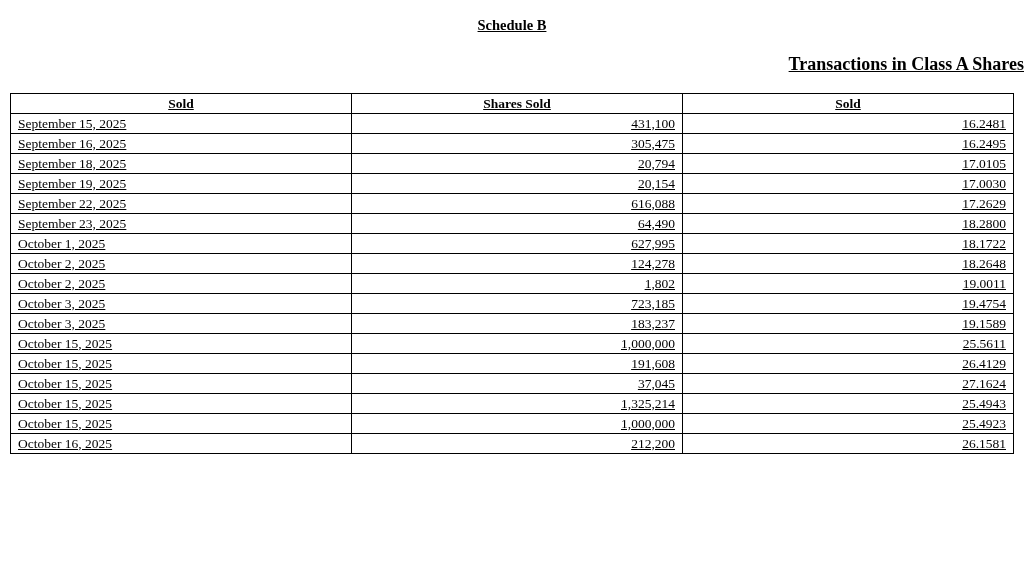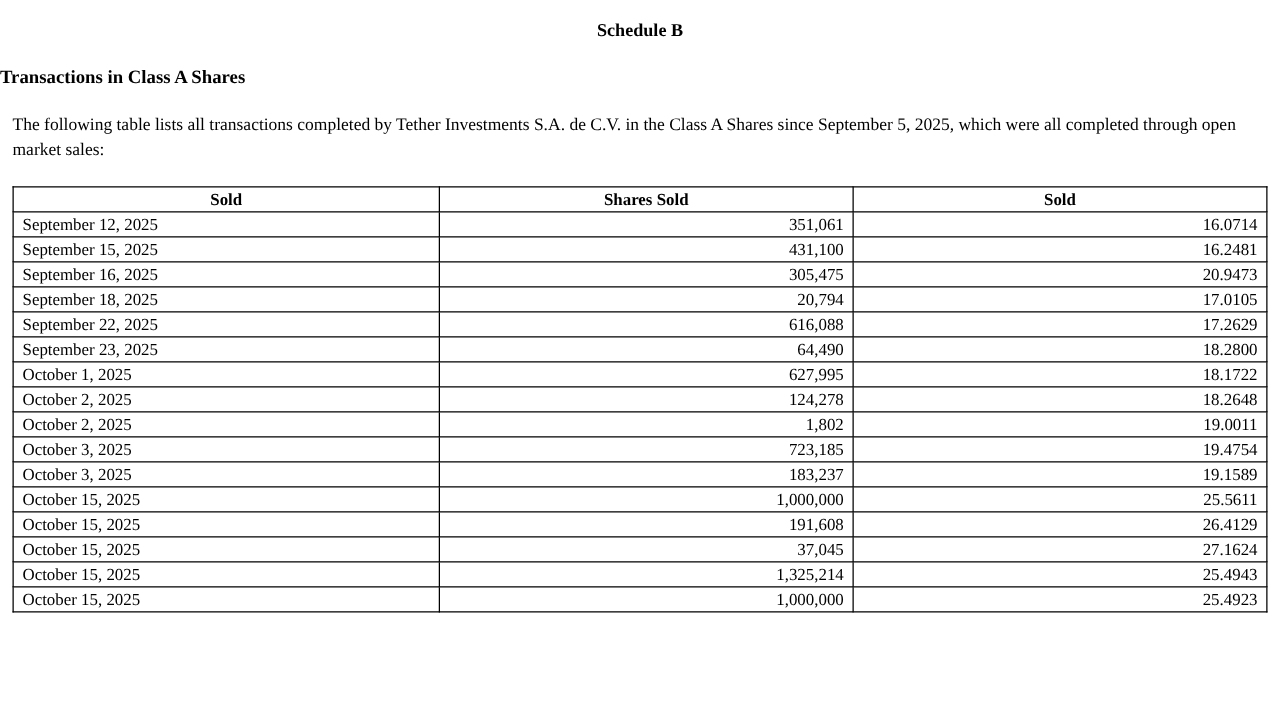--- a/index.html
+++ b/index.html
@@ -8,31 +8,32 @@
     height: 576px;
     background: #ffffff;
     font-family: "Liberation Serif", serif;
     color: #000000;
     overflow: hidden;
   }
   .page {
     width: 1024px;
     height: 576px;
     position: relative;
+    text-decoration: underline;
   }
   .doc-title {
     text-align: center;
     font-weight: bold;
     font-size: 14.5px;
     padding-top: 17px;
   }
   .doc-subtitle {
-    text-align: left;
+    text-align: right;
     font-weight: bold;
-    font-size: 15px;
+    font-size: 18px;
     padding-top: 20px;
   }
   .doc-paragraph {
     margin: 20px 10px 0 10px;
     font-size: 14px;
     line-height: 1.43;
     text-align: left;
   }
   table.tx-table {
     width: 1004px;
@@ -57,55 +58,54 @@
 </style>
 </head>
 <body>
 
 <div class="page">
 
   <div class="doc-title">Schedule B</div>
 
   <div class="doc-subtitle">Transactions in Class A Shares</div>
 
-  <div class="doc-paragraph">The following table lists all transactions completed by Tether Investments S.A. de C.V. in the Class A Shares since September 5, 2025, which were all completed through open market sales:</div>
 
   <table class="tx-table">
     <colgroup>
       <col style="width:34%">
       <col style="width:33%">
       <col style="width:33%">
     </colgroup>
     <thead>
       <tr>
         <th>Sold</th>
         <th>Shares Sold</th>
         <th>Sold</th>
       </tr>
     </thead>
     <tbody>
         <tr>
-          <td class="col-date">September 12, 2025</td>
-          <td class="col-shares">351,061</td>
-          <td class="col-price">16.0714</td>
-        </tr>
-        <tr>
           <td class="col-date">September 15, 2025</td>
           <td class="col-shares">431,100</td>
           <td class="col-price">16.2481</td>
         </tr>
         <tr>
           <td class="col-date">September 16, 2025</td>
           <td class="col-shares">305,475</td>
-          <td class="col-price">20.9473</td>
+          <td class="col-price">16.2495</td>
         </tr>
         <tr>
           <td class="col-date">September 18, 2025</td>
           <td class="col-shares">20,794</td>
           <td class="col-price">17.0105</td>
+        </tr>
+        <tr>
+          <td class="col-date">September 19, 2025</td>
+          <td class="col-shares">20,154</td>
+          <td class="col-price">17.0030</td>
         </tr>
         <tr>
           <td class="col-date">September 22, 2025</td>
           <td class="col-shares">616,088</td>
           <td class="col-price">17.2629</td>
         </tr>
         <tr>
           <td class="col-date">September 23, 2025</td>
           <td class="col-shares">64,490</td>
           <td class="col-price">18.2800</td>
@@ -153,16 +153,21 @@
         <tr>
           <td class="col-date">October 15, 2025</td>
           <td class="col-shares">1,325,214</td>
           <td class="col-price">25.4943</td>
         </tr>
         <tr>
           <td class="col-date">October 15, 2025</td>
           <td class="col-shares">1,000,000</td>
           <td class="col-price">25.4923</td>
         </tr>
+        <tr>
+          <td class="col-date">October 16, 2025</td>
+          <td class="col-shares">212,200</td>
+          <td class="col-price">26.1581</td>
+        </tr>
       </tbody>
   </table>
 
 </div>
 
 </body></html>

